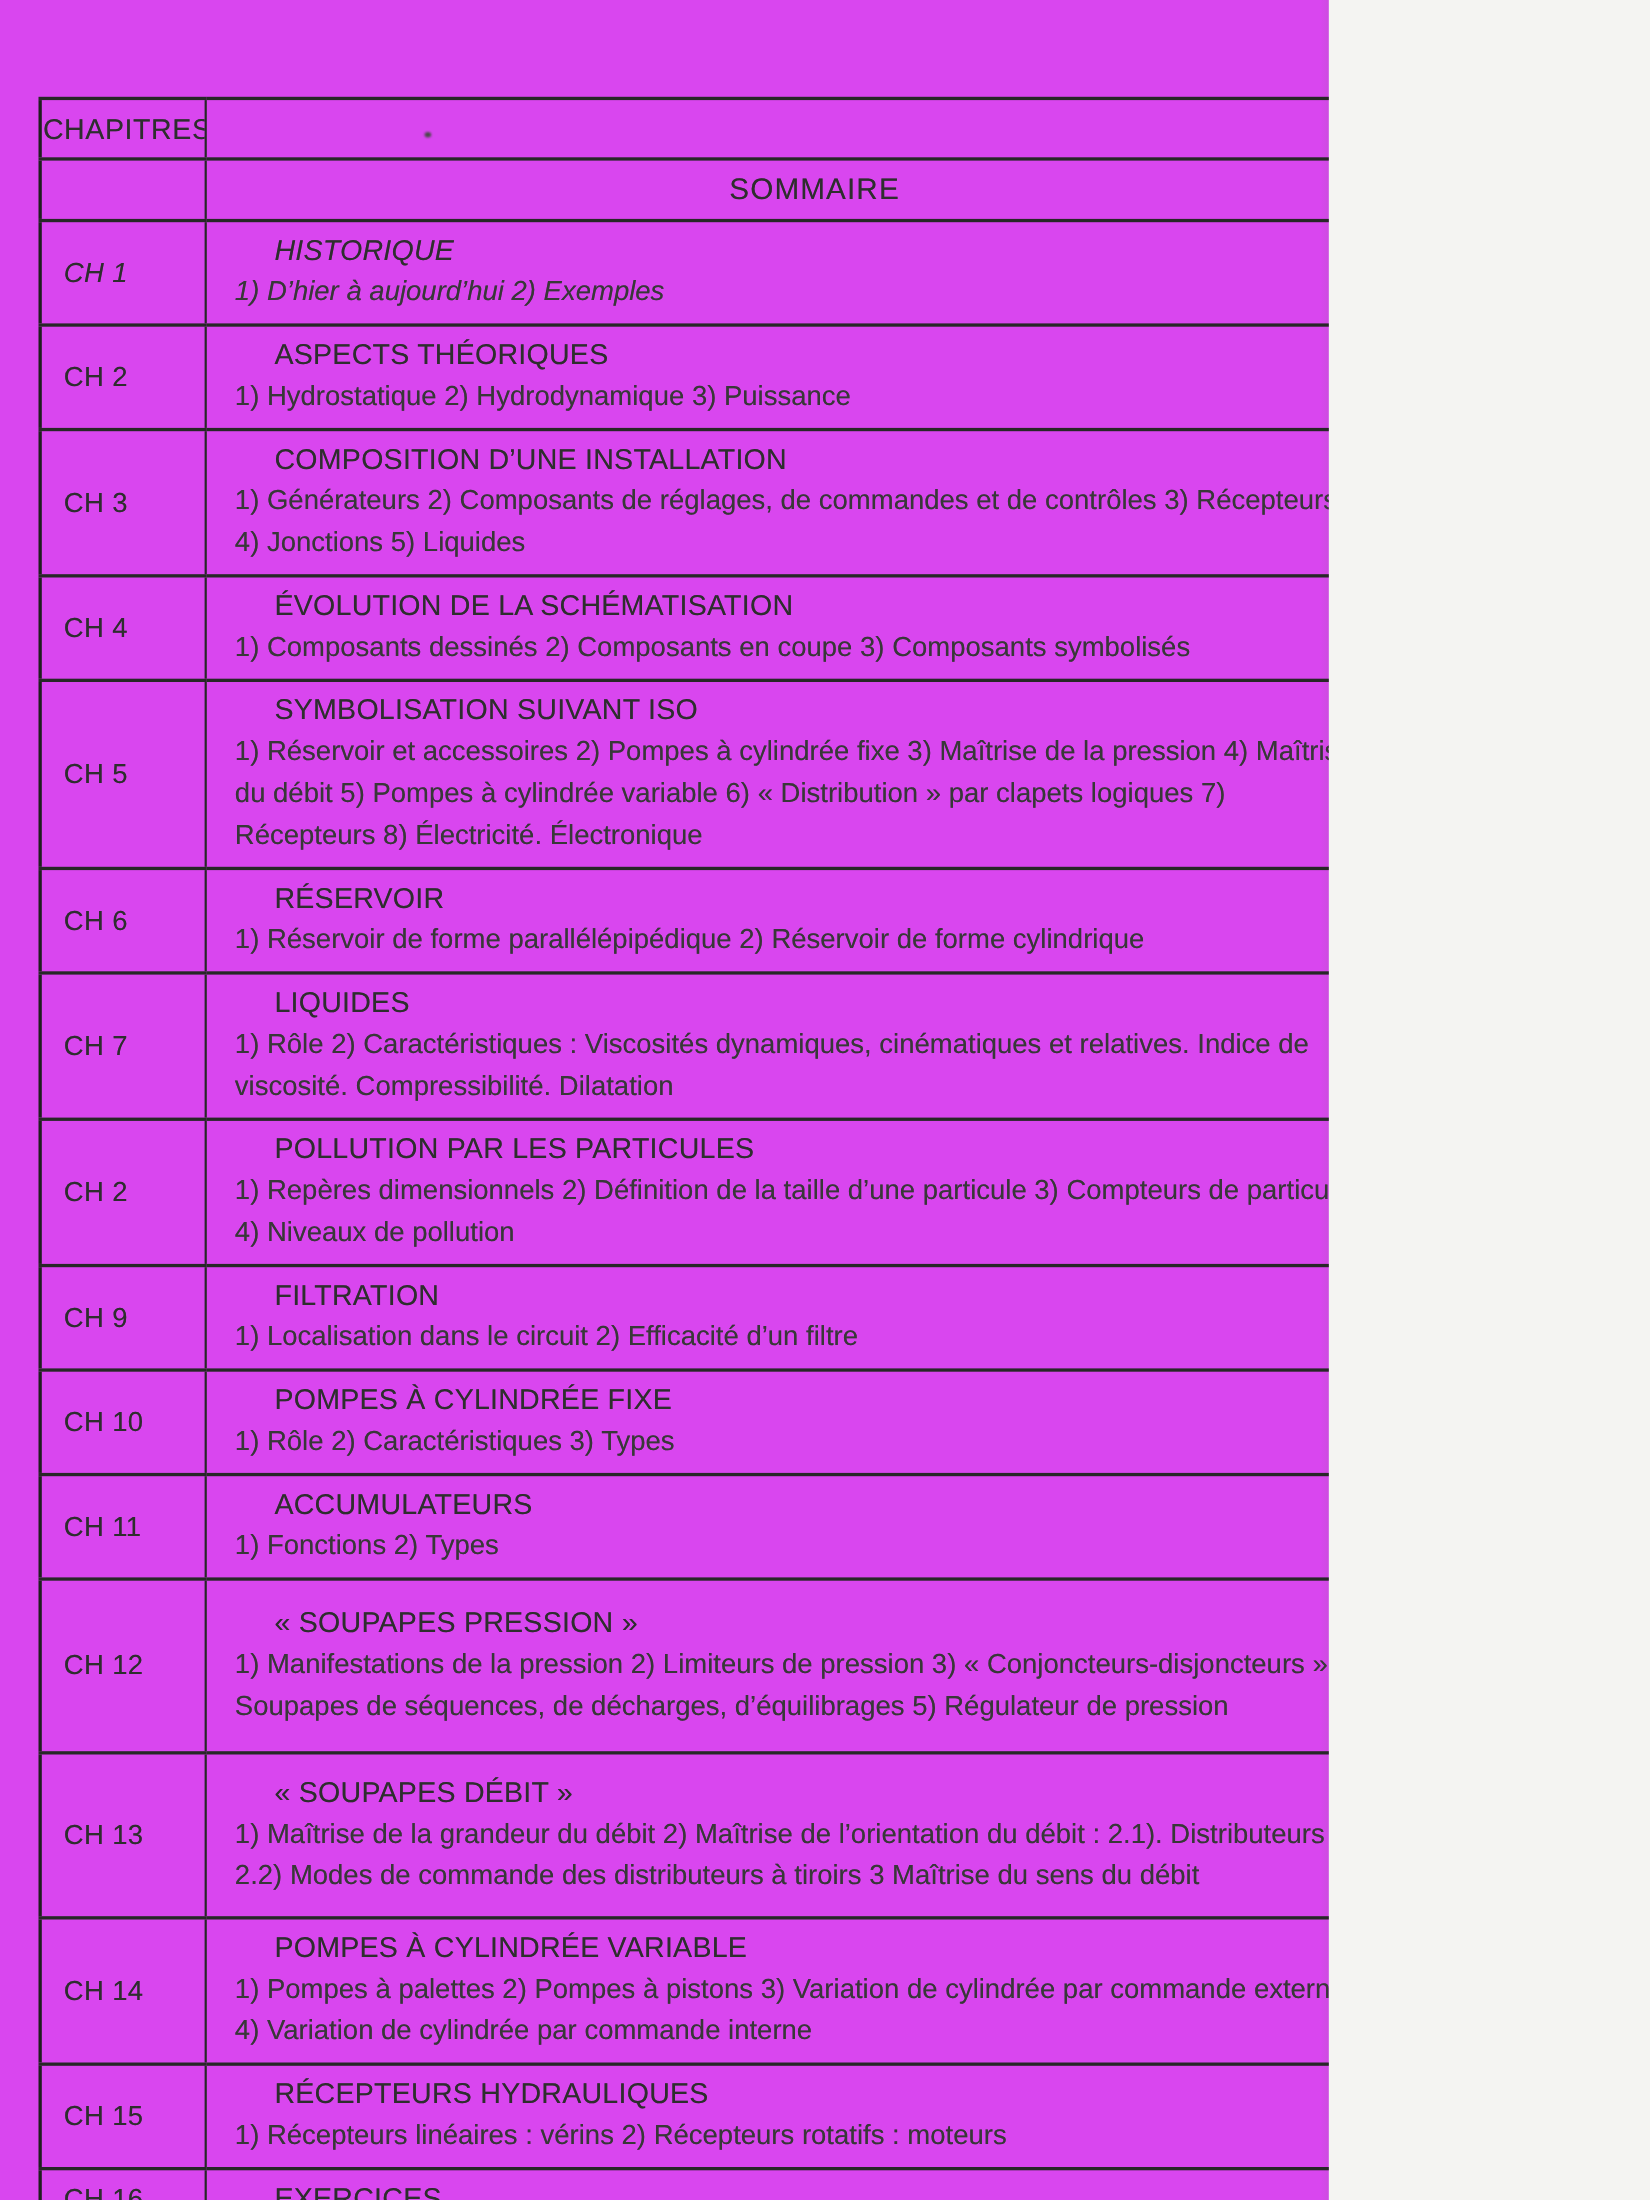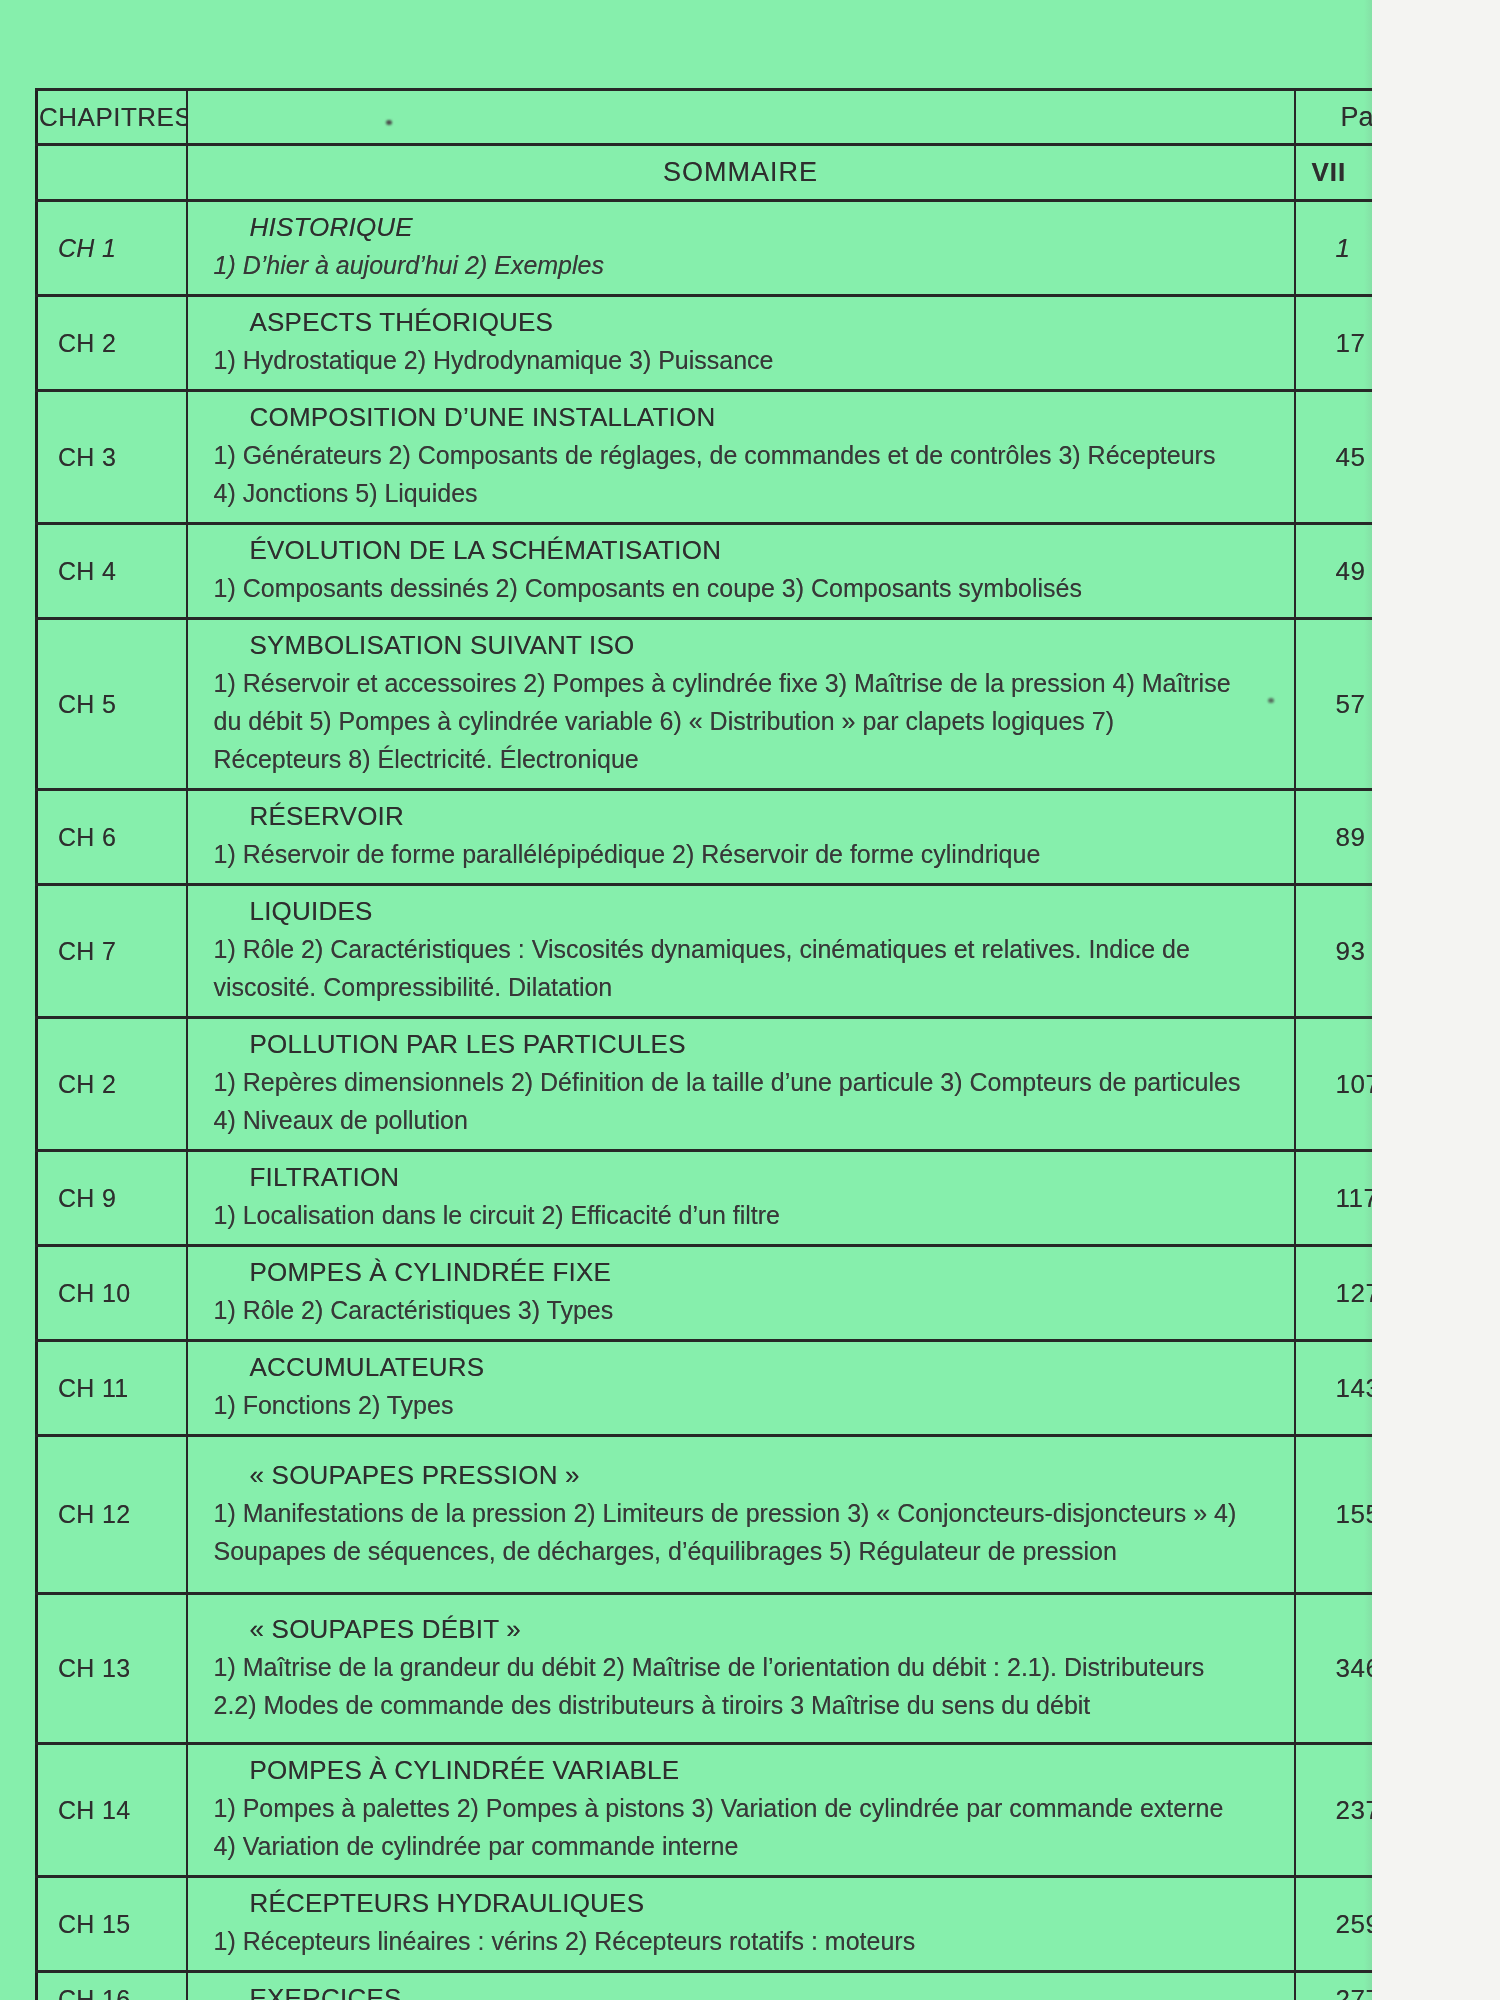--- a/index.html
+++ b/index.html
@@ -3,22 +3,22 @@
 <meta charset="utf-8">
 <style>
   html, body { margin: 0; padding: 0; }
   body {
     width: 1500px; height: 2000px;
     background: #f4f4f2;
     font-family: "Liberation Sans", "DejaVu Sans", sans-serif;
   }
   .page {
     position: relative;
-    width: 1372px; height: 2000px;
-    background: #86efac;
+    width: 1208px; height: 2000px;
+    background: #d946ef;
     overflow: hidden;
   }
   
   .sheet {
     position: absolute;
     left: 35px; top: 88px;
     filter: blur(0.3px) contrast(1.03);
     color: #303030;
     text-shadow: 0 0 0.6px rgba(55,55,55,0.55);
   }

